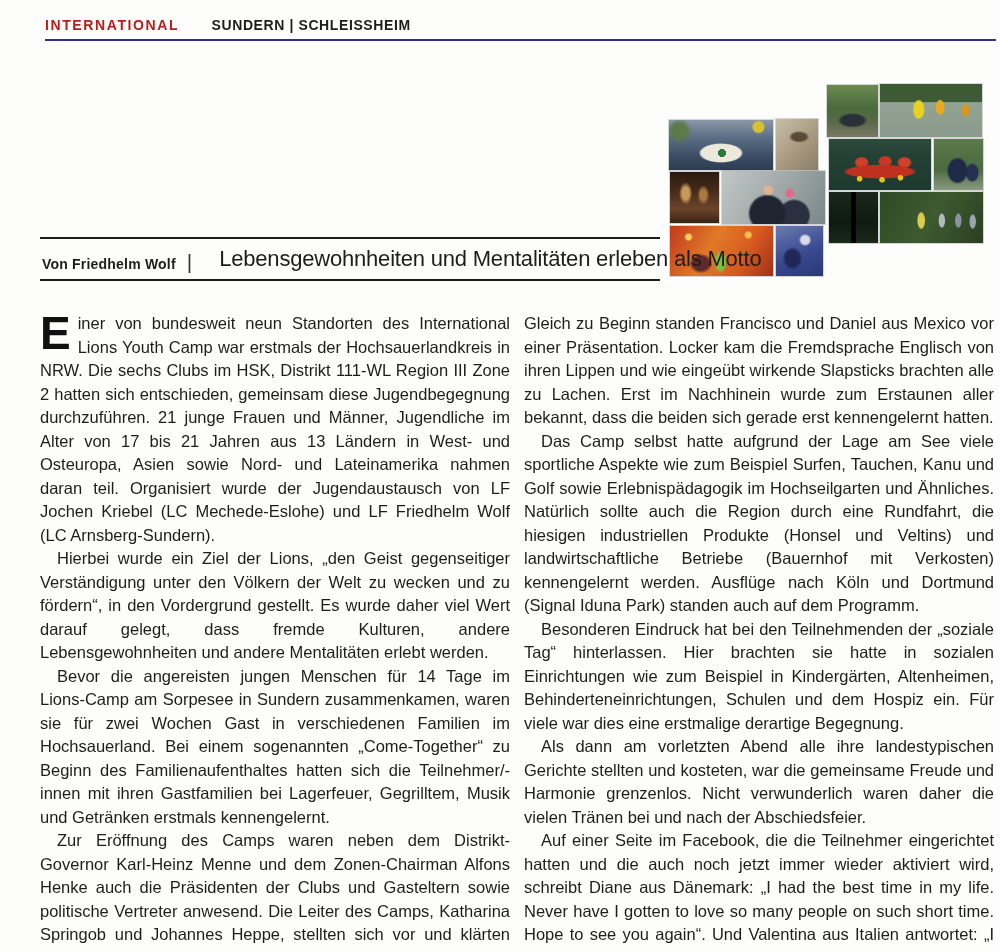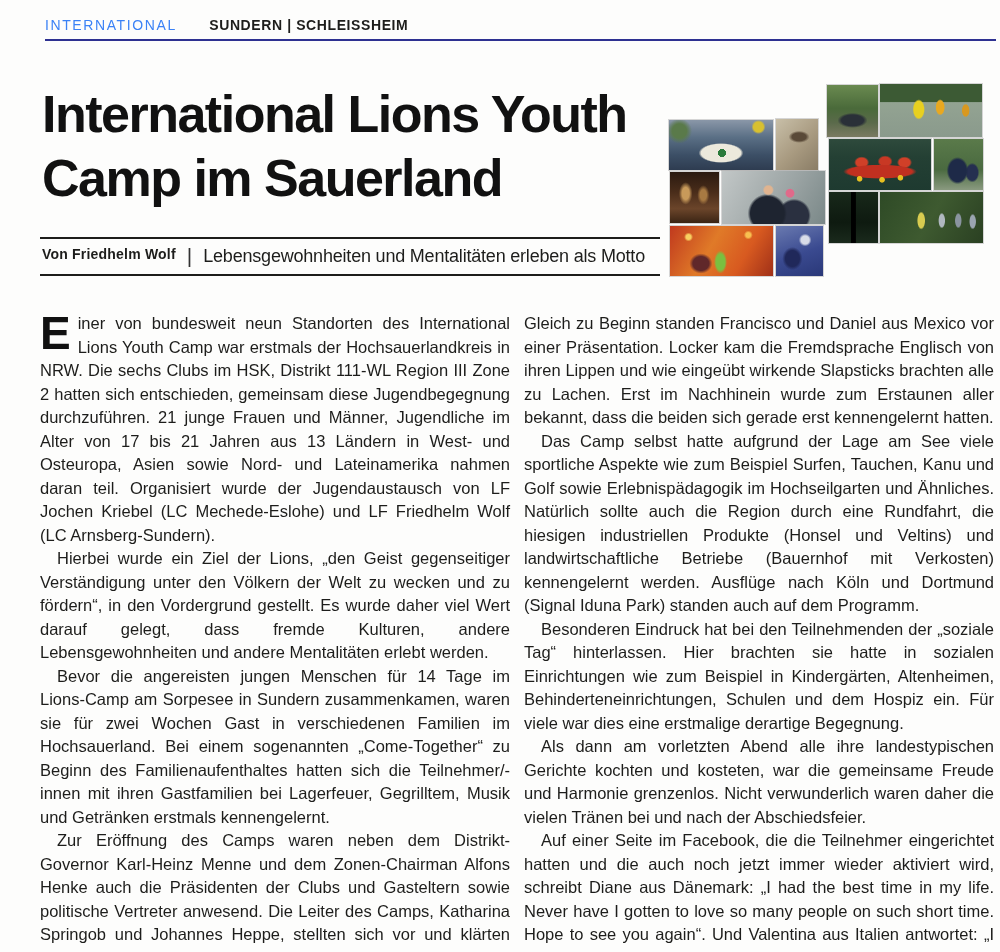--- a/index.html
+++ b/index.html
@@ -13,45 +13,45 @@
   .page{position:relative;width:1000px;height:952px;background:#fdfdfc;}
 
   
   .kicker{
     position:absolute;left:45px;right:4px;top:16px;
     border-bottom:2.5px solid #2e3191;
     padding-bottom:5px;
     white-space:nowrap;
   }
   .kicker .section{
-    color:#3b82f6;font-weight:400;font-size:14px;letter-spacing:1.6px;text-align:right;
+    color:#b91c1c;font-weight:700;font-size:14px;letter-spacing:1.6px;text-align:right;
   }
   .kicker .subsection{
     color:#1d1d1b;font-weight:700;font-size:14px;letter-spacing:0.6px;
     margin-left:28px;
   }
 
   
   .headline{
     position:absolute;left:42px;top:82px;
     font-weight:700;font-size:52px;line-height:64px;letter-spacing:-1.5px;
     color:#111;
   }
 
   
   .byline{
     position:absolute;left:40px;top:237px;width:618px;
     border-top:2px solid #1d1d1b;border-bottom:2px solid #1d1d1b;
     padding:7px 0 7px 2px;
-    display:flex;align-items:flex-start;gap:11px;
+    display:flex;align-items:flex-end;gap:11px;
     white-space:nowrap;
   }
   .byline .author{font-weight:700;font-size:14px;letter-spacing:0.2px;}
   .byline .sep{font-size:21px;font-weight:400;color:#333;line-height:20px;}
-  .byline .motto{font-size:18px;letter-spacing:-0.2px;color:#1d1d1b;}
+  .byline .motto{font-size:22px;letter-spacing:-0.2px;color:#1d1d1b;margin-left:16px;}
 
   
   .collage{position:absolute;left:660px;top:80px;width:330px;height:200px;}
   .ph{position:absolute;box-shadow:0 0 0 1px rgba(110,110,110,0.28);}
   .ph-a{left:9px;top:40px;width:104px;height:50px;
     background:
       radial-gradient(circle 7px at 51% 66%, #2a7a3a 0 55%, transparent 60%),
       radial-gradient(ellipse 36px 16px at 50% 66%, #ece9dc 0 55%, transparent 62%),
       radial-gradient(circle 10px at 86% 14%, #d8c030 0 50%, transparent 70%),
       radial-gradient(circle 18px at 10% 22%, #5a7a4a 0 40%, transparent 70%),
@@ -144,24 +144,20 @@
 </head>
 <body>
 
 <div class="page">
 
   <div class="kicker">
     <span class="section">INTERNATIONAL</span>
     <span class="subsection">SUNDERN | SCHLEISSHEIM</span>
   </div>
 
-  <div class="headline">
-    <div>International Lions Youth</div>
-    <div>Camp im Sauerland</div>
-  </div>
 
   <div class="collage">
     <div class="ph ph-a"></div>
     <div class="ph ph-b"></div>
     <div class="ph ph-c"></div>
     <div class="ph ph-d"></div>
     <div class="ph ph-e"></div>
     <div class="ph ph-f"></div>
     <div class="ph ph-g"></div>
     <div class="ph ph-h"></div>
@@ -181,18 +177,18 @@
     <div class="col">
       <p><span class="dropcap">E</span><span>iner von bundesweit neun Standorten des International Lions Youth Camp war erstmals der Hochsauerlandkreis in NRW. Die sechs Clubs im HSK, Distrikt 111-WL Region III Zone 2 hatten sich entschieden, gemeinsam diese Jugendbegegnung durchzuführen. 21 junge Frauen und Männer, Jugendliche im Alter von 17 bis 21 Jahren aus 13 Ländern in West- und Osteuropa, Asien sowie Nord- und Lateinamerika nahmen daran teil. Organisiert wurde der Jugendaustausch von LF Jochen Kriebel (LC Mechede-Eslohe) und LF Friedhelm Wolf (LC Arnsberg-Sundern).</span></p>
       <p class="indent">Hierbei wurde ein Ziel der Lions, „den Geist gegenseitiger Verständigung unter den Völkern der Welt zu wecken und zu fördern“, in den Vordergrund gestellt. Es wurde daher viel Wert darauf gelegt, dass fremde Kulturen, andere Lebensgewohnheiten und andere Mentalitäten erlebt werden.</p>
       <p class="indent">Bevor die angereisten jungen Menschen für 14 Tage im Lions-Camp am Sorpesee in Sundern zusammenkamen, waren sie für zwei Wochen Gast in verschiedenen Familien im Hochsauerland. Bei einem sogenannten „Come-Together“ zu Beginn des Familienaufenthaltes hatten sich die Teilnehmer/-innen mit ihren Gastfamilien bei Lagerfeuer, Gegrilltem, Musik und Getränken erstmals kennengelernt.</p>
       <p class="indent">Zur Eröffnung des Camps waren neben dem Distrikt-Governor Karl-Heinz Menne und dem Zonen-Chairman Alfons Henke auch die Präsidenten der Clubs und Gasteltern sowie politische Vertreter anwesend. Die Leiter des Camps, Katharina Springob und Johannes Heppe, stellten sich vor und klärten gleich wichtige Formalien: die Regeln des Camps. Dann stellten die Teilnehmer ihre Länder vor.</p>
     </div>
     <div class="col">
       <p>Gleich zu Beginn standen Francisco und Daniel aus Mexico vor einer Präsentation. Locker kam die Fremdsprache Englisch von ihren Lippen und wie eingeübt wirkende Slapsticks brachten alle zu Lachen. Erst im Nachhinein wurde zum Erstaunen aller bekannt, dass die beiden sich gerade erst kennengelernt hatten.</p>
       <p class="indent">Das Camp selbst hatte aufgrund der Lage am See viele sportliche Aspekte wie zum Beispiel Surfen, Tauchen, Kanu und Golf sowie Erlebnispädagogik im Hochseilgarten und Ähnliches. Natürlich sollte auch die Region durch eine Rundfahrt, die hiesigen industriellen Produkte (Honsel und Veltins) und landwirtschaftliche Betriebe (Bauernhof mit Verkosten) kennengelernt werden. Ausflüge nach Köln und Dortmund (Signal Iduna Park) standen auch auf dem Programm.</p>
       <p class="indent">Besonderen Eindruck hat bei den Teilnehmenden der „soziale Tag“ hinterlassen. Hier brachten sie hatte in sozialen Einrichtungen wie zum Beispiel in Kindergärten, Altenheimen, Behinderteneinrichtungen, Schulen und dem Hospiz ein. Für viele war dies eine erstmalige derartige Begegnung.</p>
-      <p class="indent">Als dann am vorletzten Abend alle ihre landestypischen Gerichte kochten und kosteten, war die gemeinsame Freude und Harmonie grenzenlos. Nicht verwunderlich waren daher die vielen Tränen bei und nach der Abschiedsfeier.</p>
+      <p class="indent">Als dann am vorletzten Abend alle ihre landestypischen Gerichte stellten und kosteten, war die gemeinsame Freude und Harmonie grenzenlos. Nicht verwunderlich waren daher die vielen Tränen bei und nach der Abschiedsfeier.</p>
       <p class="indent"><span>Auf einer Seite im Facebook, die die Teilnehmer eingerichtet hatten und die auch noch jetzt immer wieder aktiviert wird, schreibt Diane aus Dänemark: „I had the best time in my life. Never have I gotten to love so many people on such short time. Hope to see you again“. Und Valentina aus Italien antwortet: „I agree with you. These were the most beautiful weeks in my life. . . Thank you all..“</span></p>
     </div>
   </div>
 
 </div>
 
 </body></html>

